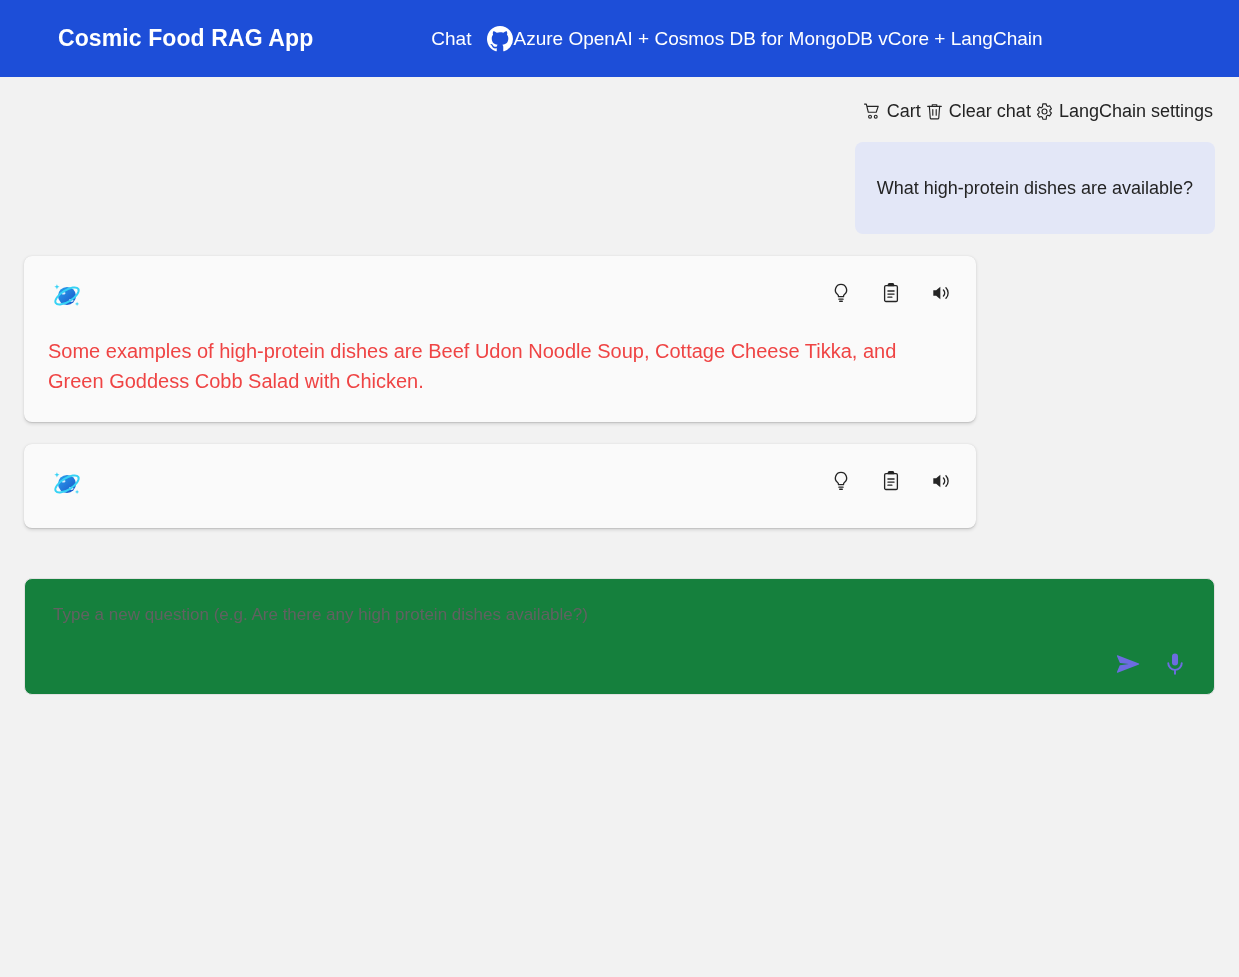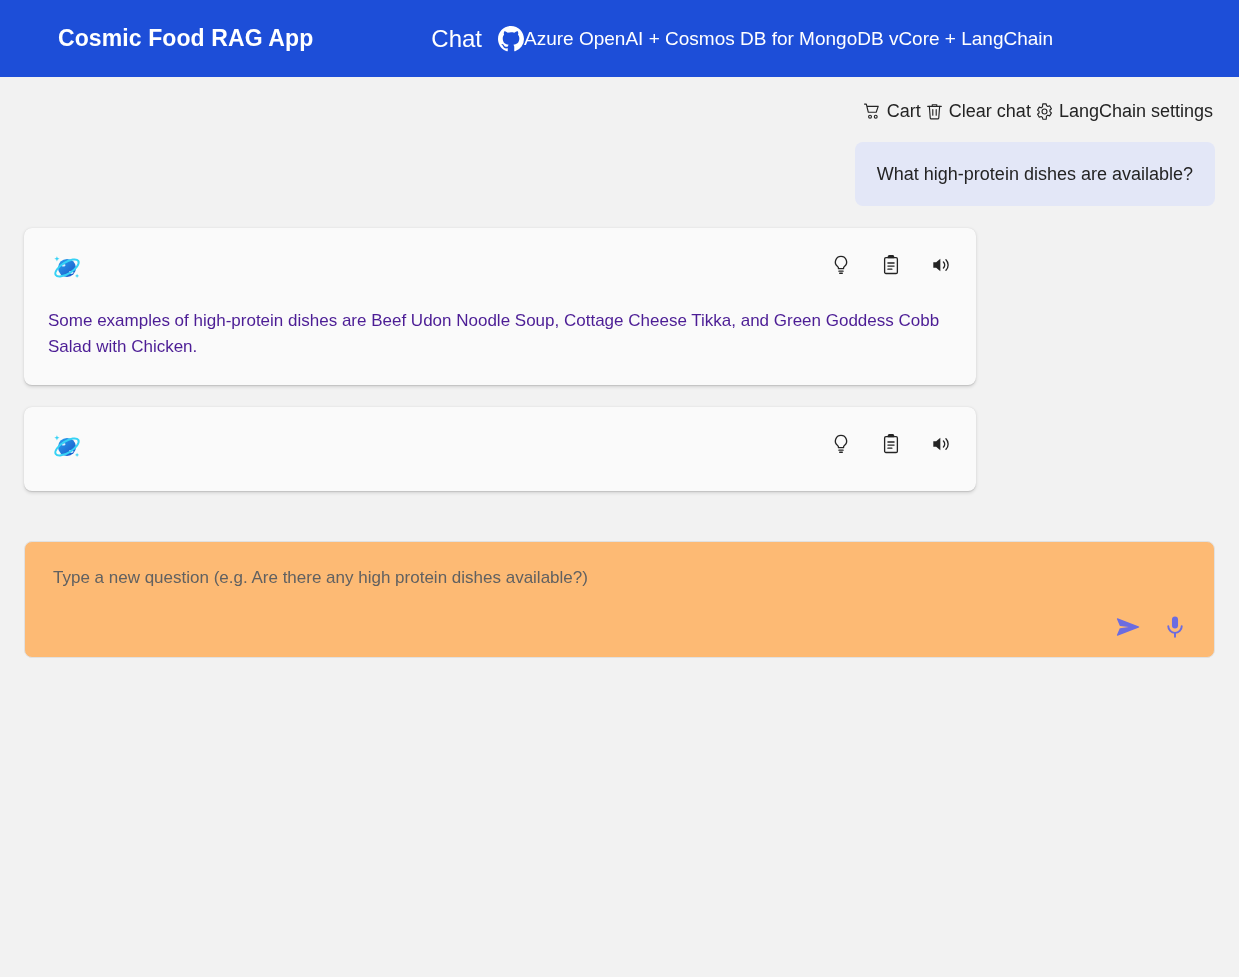--- a/index.html
+++ b/index.html
@@ -35,21 +35,21 @@
   }
 
   .header-nav {
     display: flex;
     align-items: center;
     gap: 16px;
     margin-left: 118px;
   }
 
   .nav-link {
-    font-size: 24px;
+    font-size: 19px;
     color: #ffffff;
     text-decoration: none;
     cursor: pointer;
     white-space: nowrap;
   }
 
   .github-icon {
     display: block;
     width: 26px;
     height: 26px;
@@ -96,21 +96,21 @@
   
   .user-row {
     display: flex;
     justify-content: flex-end;
     margin-bottom: 22px;
   }
 
   .user-bubble {
     background: #e3e7f7;
     border-radius: 8px;
-    padding: 20px 22px;
+    padding: 34px 22px;
     font-size: 18px;
     line-height: 1.35;
     color: #242424;
     max-width: 720px;
   }
 
   
   .assistant-row {
     display: flex;
     margin-bottom: 22px;
@@ -143,29 +143,29 @@
     background: none;
     border: none;
     padding: 0;
     cursor: pointer;
     display: block;
     line-height: 0;
   }
 
   .assistant-text {
     margin-top: 22px;
-    font-size: 17px;
+    font-size: 20px;
     line-height: 1.5;
-    color: #4c1d95;
+    color: #ef4444;
   }
 
   
   .question-area {
     margin: 28px 24px 0 24px;
-    background: #fdba74;
+    background: #15803d;
     border: 1px solid #e1e1e1;
     border-radius: 8px;
     height: 117px;
     position: relative;
     padding: 26px 28px;
   }
 
   .question-input {
     width: 100%;
     border: none;

